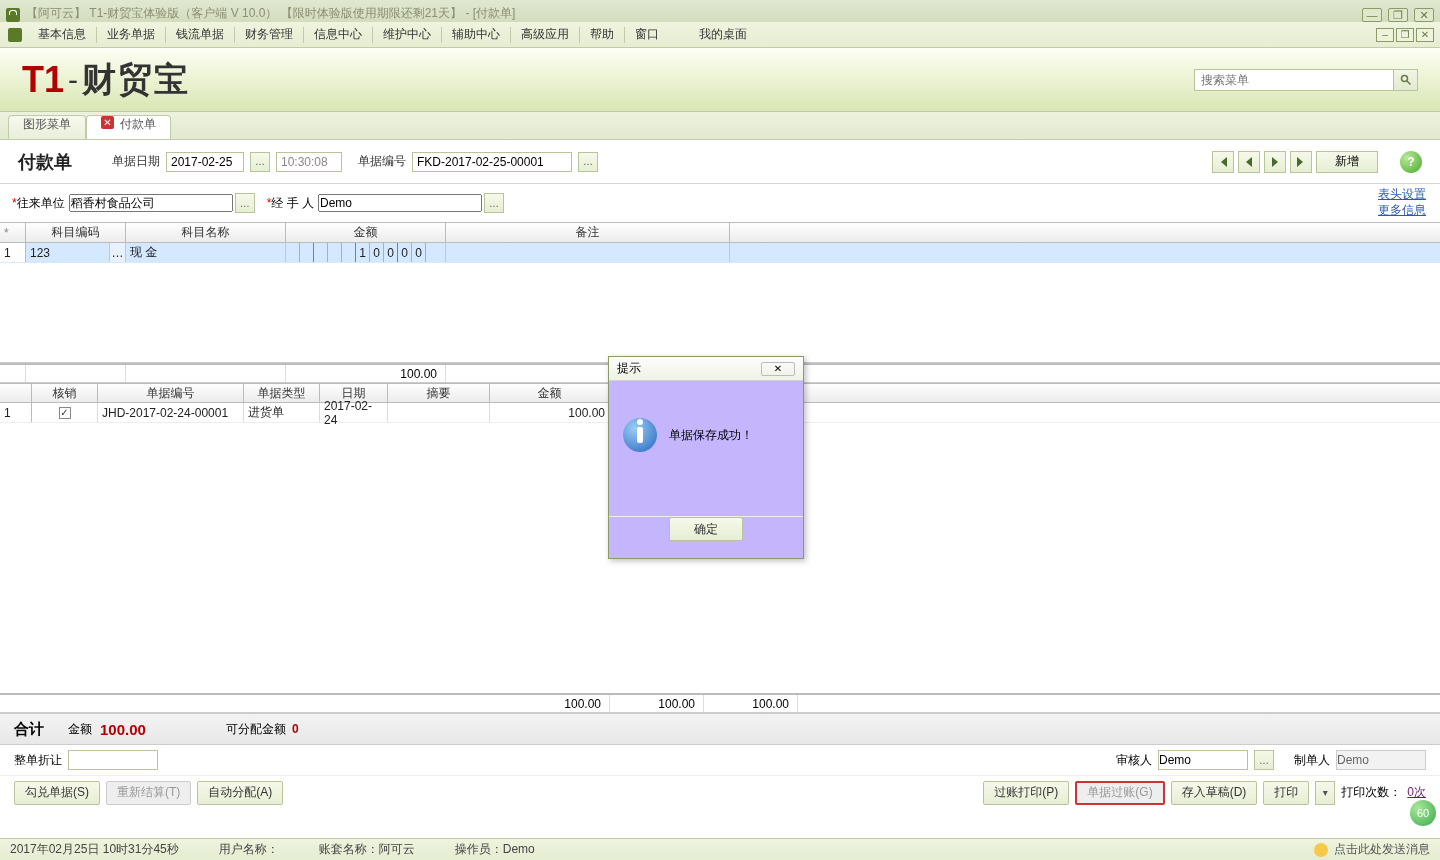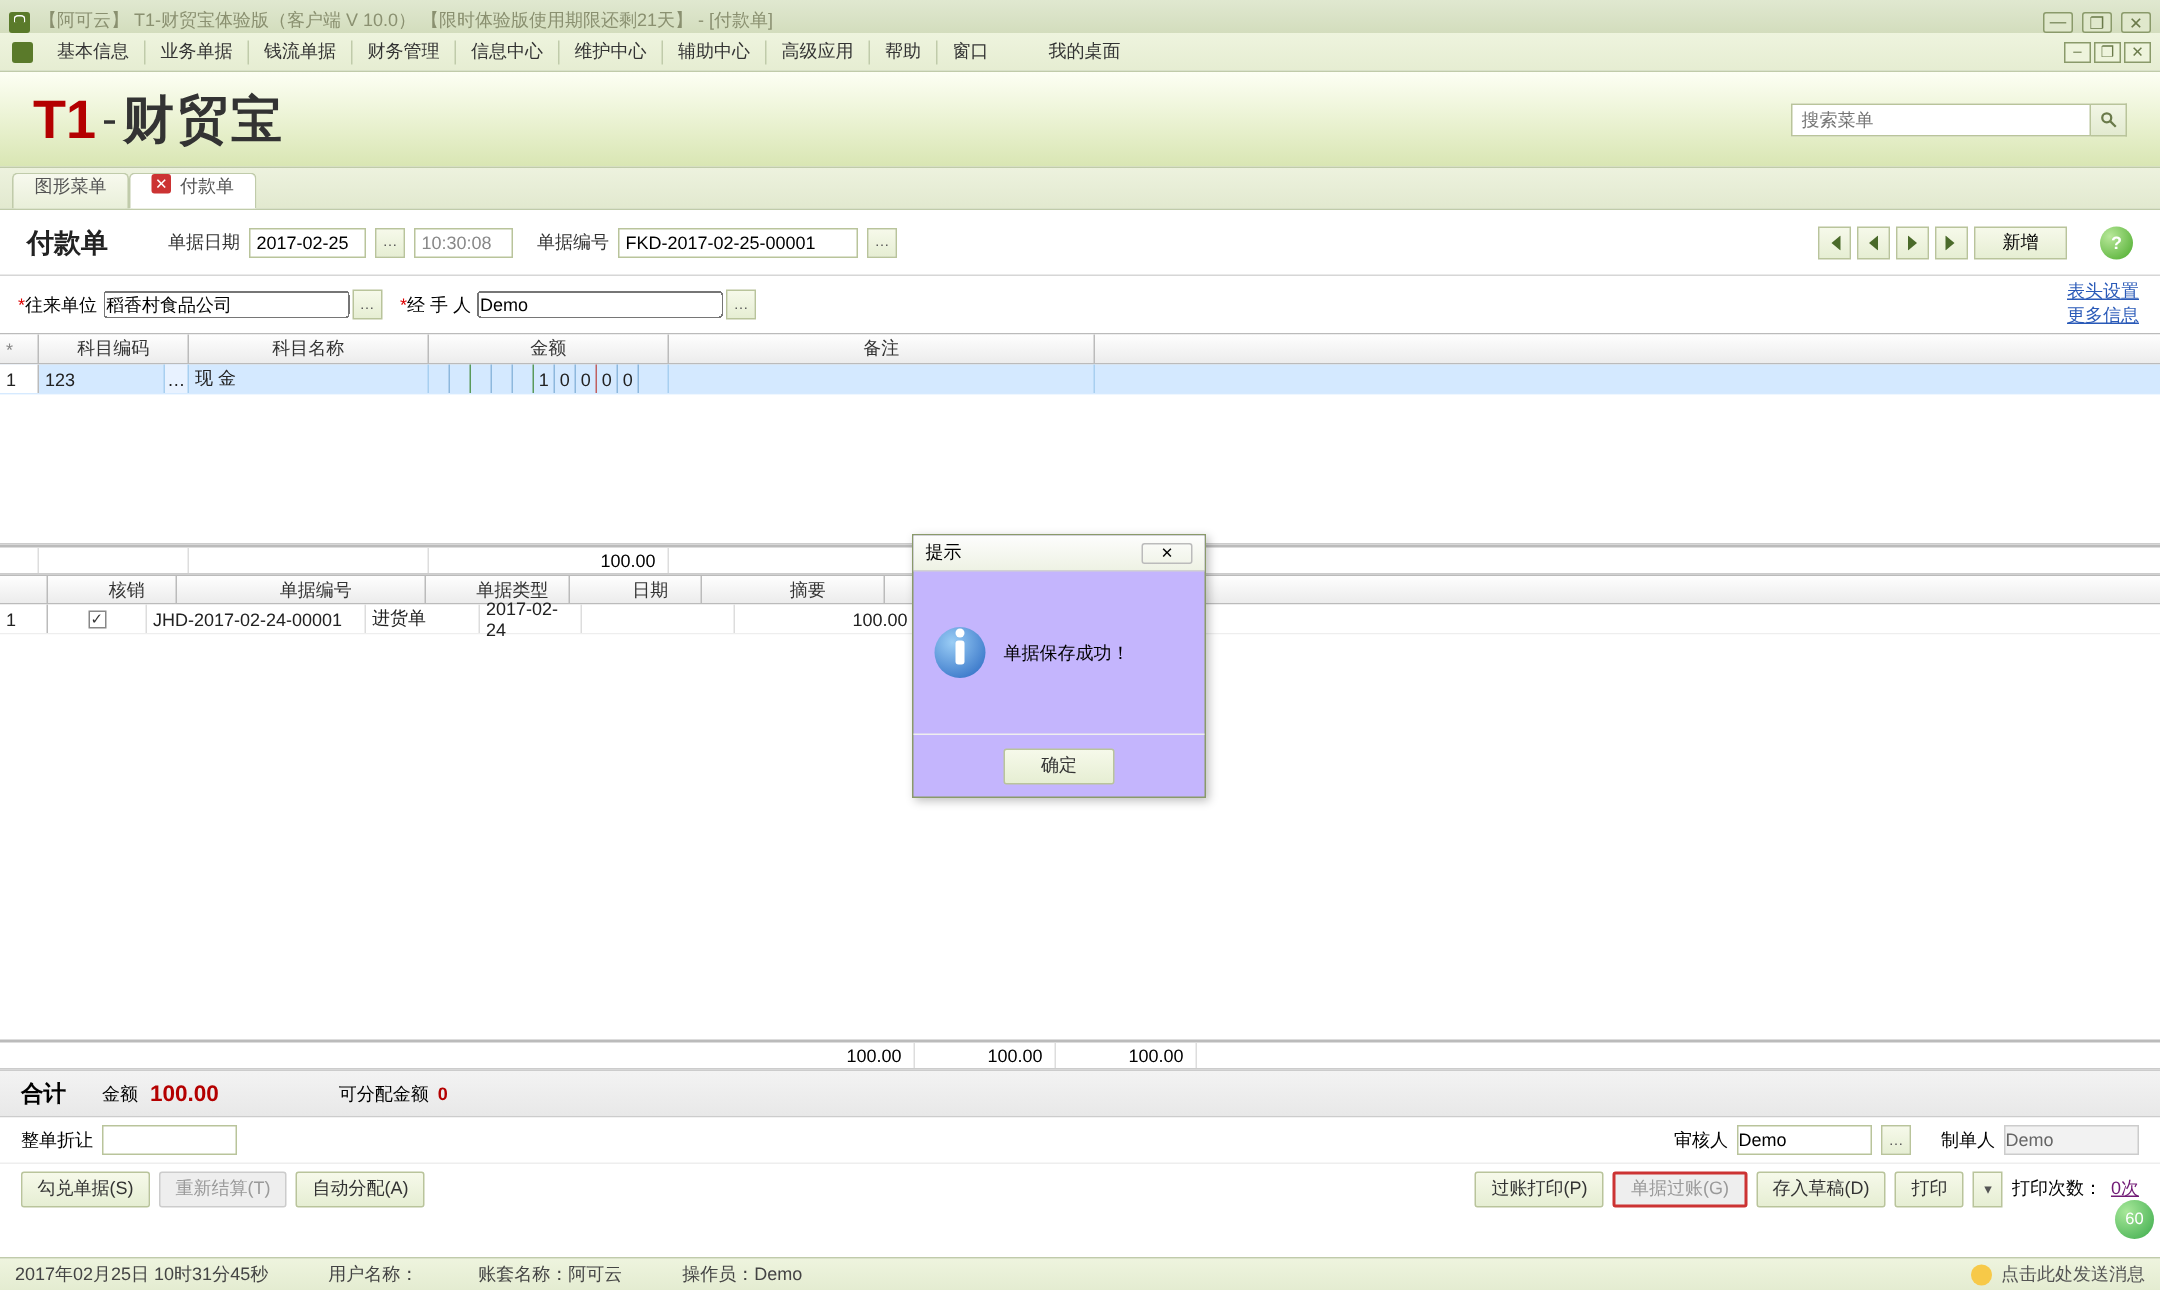--- a/index.html
+++ b/index.html
@@ -67,21 +67,21 @@
 .grid-total { display:flex; height:20px; border-top:2px solid #bbb; background:#fff; border-bottom:1px solid #ccc;}
 .gt { border-right:1px solid #ddd; display:flex;align-items:center;justify-content:flex-end;padding:0 8px;}
 
 
 .amt-cell { display:flex; height:100%; }
 .amt-cell .d { width:14px; border-right:1px solid #8db8dd; display:flex;align-items:center;justify-content:center;}
 .amt-cell .d.gsep { border-right:1px solid #5a9a5a; }
 .amt-cell .d.rsep { border-right:1px solid #c06060; }
 
 
-.grid2-head { display:flex; background:linear-gradient(#fefefe,#ececec); border-bottom:1px solid #bbb; height:20px; border-top:1px solid #bbb;gap:20px;}
+.grid2-head { display:flex; background:linear-gradient(#fefefe,#ececec); border-bottom:1px solid #bbb; height:20px; border-top:1px solid #bbb;}
 .grid2-row { display:flex; height:20px; border-bottom:1px solid #eee; background:#fff;}
 .grid2-blank { height:270px; background:#fff; }
 .grid2-total { display:flex; height:20px; border-top:2px solid #bbb; border-bottom:1px solid #ccc;}
 
 
 .totals-bar { height:32px; background:linear-gradient(#f3f3f3,#e8e8e8); display:flex;align-items:center;padding:0 14px;border-top:1px solid #ccc;border-bottom:1px solid #ccc;}
 .totals-bar .tlbl { font-size:15px; font-weight:bold; }
 .totals-bar .amt { font-size:15px; font-weight:bold; color:#b40000; margin-left:8px;}
 .totals-bar .alloc { margin-left:80px; }
 .totals-bar .alloc-v { color:#b40000; font-weight:bold; margin-left:6px;}
@@ -106,21 +106,21 @@
 .statusbar .face{width:14px;height:14px;border-radius:50%;background:#f7c948;position:relative;}
 
 
 .modal { position:absolute; left:608px; top:356px; width:196px; background:#c4b5fd; border:1px solid #8a9a6a; box-shadow:2px 2px 6px rgba(0,0,0,.25);}
 .modal-title { height:24px; background:linear-gradient(#fdfdfd,#eef2e4); display:flex;align-items:center;padding:0 8px;border-bottom:1px solid #d2d2d2;}
 .modal-title .mx { margin-left:auto; width:34px;height:14px;border:1px solid #bbb;border-radius:2px;display:flex;align-items:center;justify-content:center;font-size:10px;cursor:pointer;}
 .modal-body { height:108px; display:flex;align-items:center;padding:0 14px;gap:12px;}
 .info-ico { width:34px;height:34px;border-radius:50%;background:radial-gradient(circle at 35% 30%,#9acdf5,#2565c0);display:flex;align-items:center;justify-content:center;}
 .info-ico .i { width:6px;height:16px;background:#fff;border-radius:2px;position:relative;}
 .info-ico .i::before{content:"";position:absolute;top:-8px;left:0;width:6px;height:6px;background:#fff;border-radius:50%;}
-.modal-foot { height:42px;display:flex;align-items:center;justify-content:center;border-top:1px solid #eee;}
+.modal-foot { height:42px;display:flex;justify-content:center;border-top:1px solid #eee;margin-top:27px;}
 .modal-foot .btn { padding:2px 24px; }
 
 
 .chk { width:12px;height:12px;border:1px solid #888;background:#fff;display:inline-flex;align-items:center;justify-content:center;font-size:10px;color:#333;}
 
 </style>
 </head>
 <body>
 
 <div class="titlebar">

